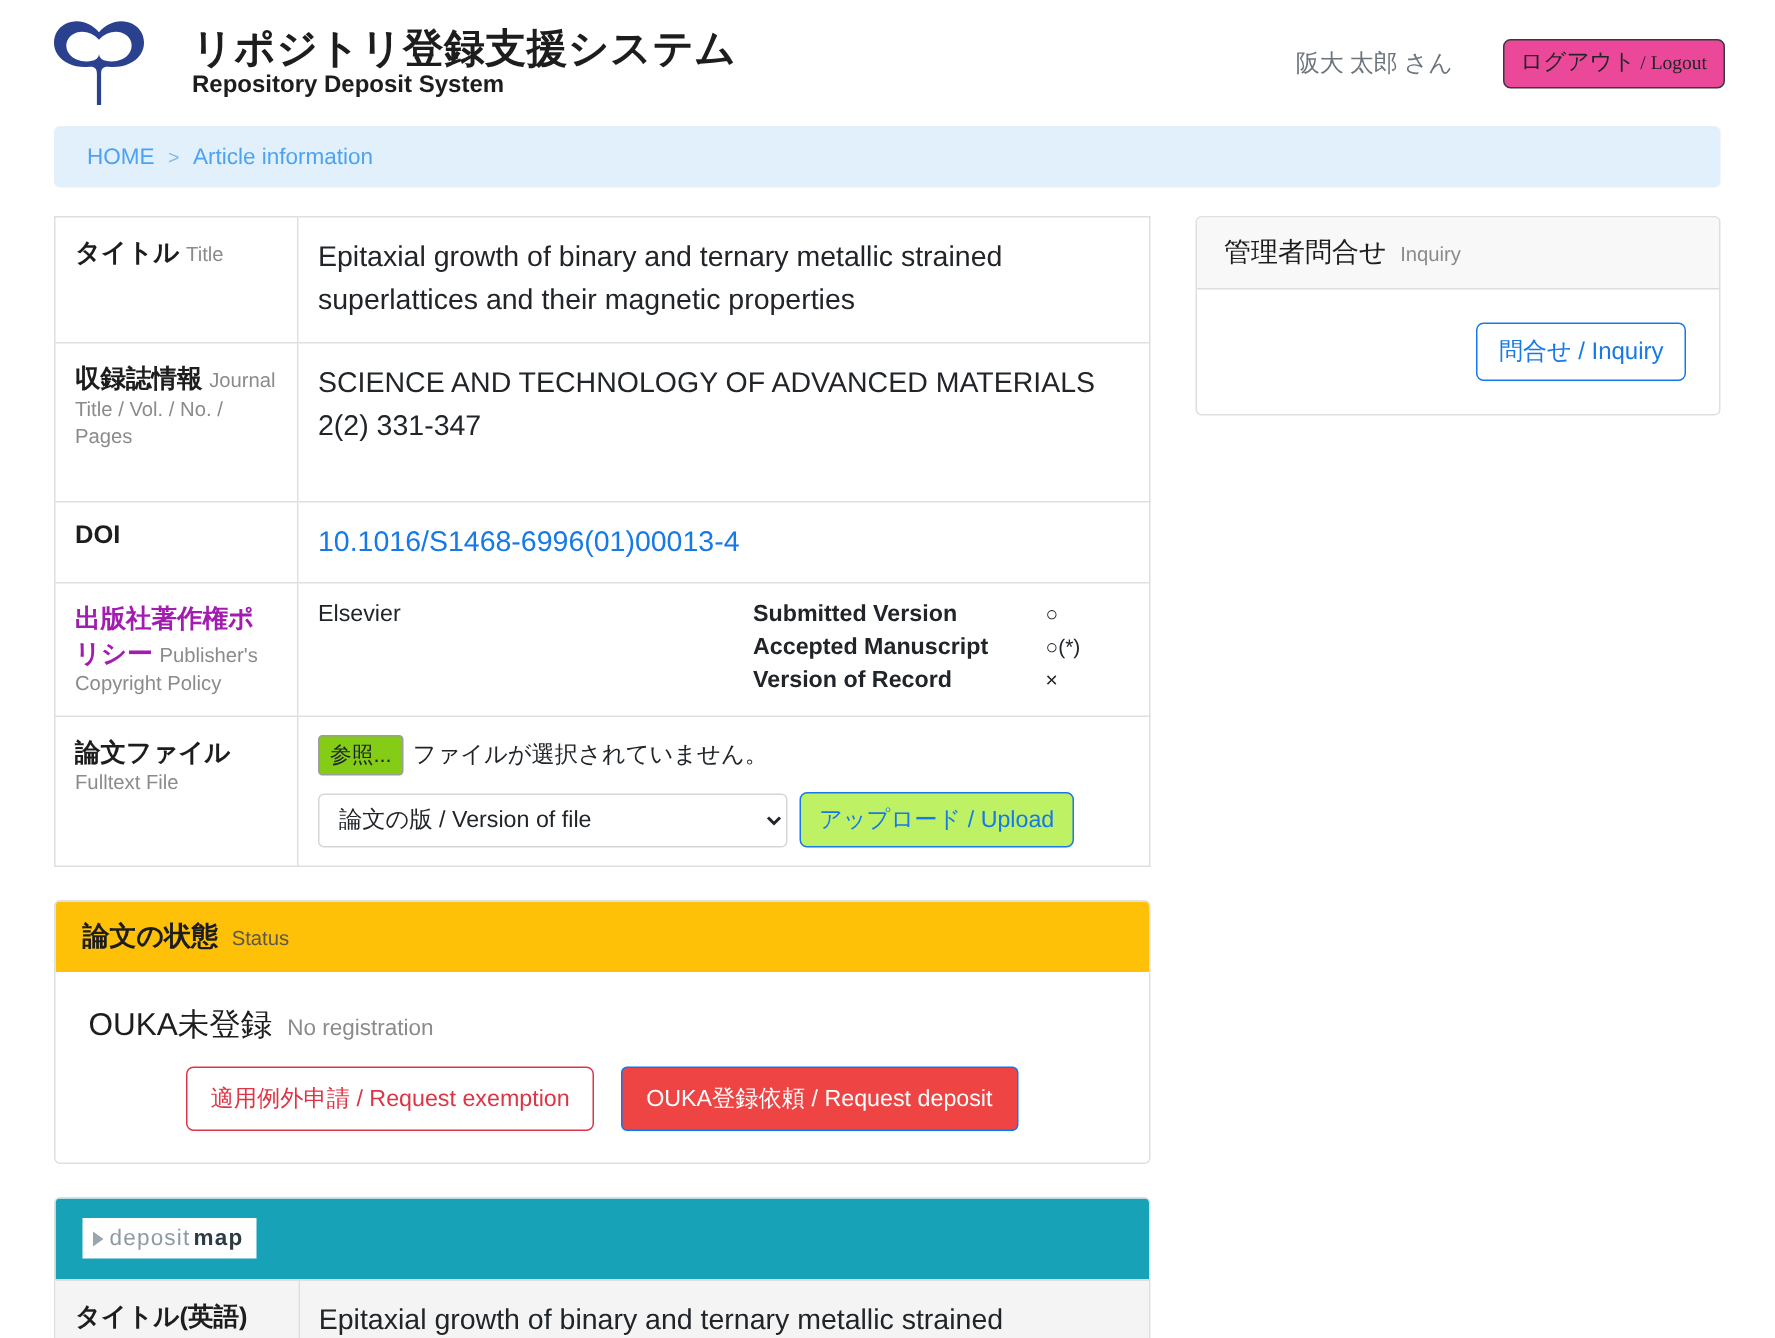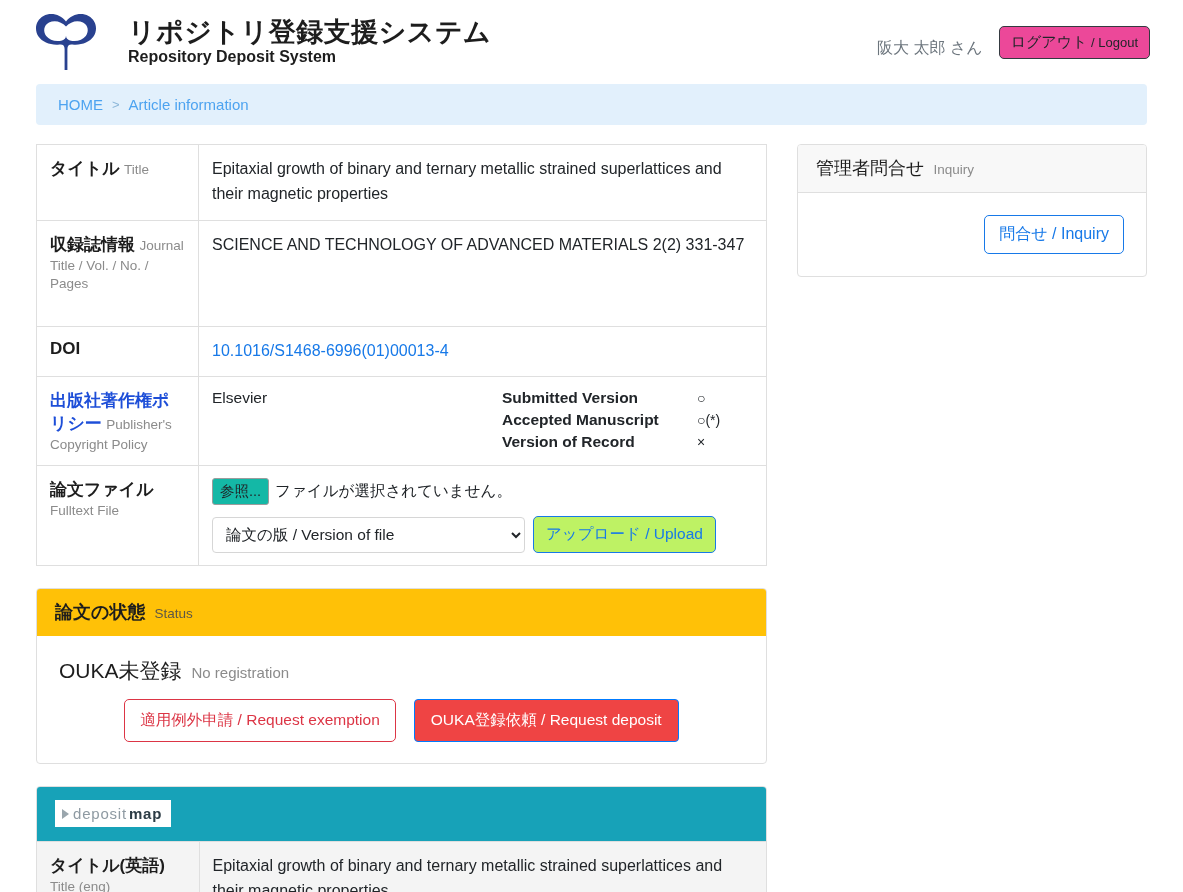--- a/index.html
+++ b/index.html
@@ -46,22 +46,23 @@
   }
   .brand-en {
     font-size: 16px;
     font-weight: 700;
     color: #1d1d1d;
     display: block;
   }
   .header-right {
     margin-left: auto;
     display: flex;
-    align-items: flex-end;
-    gap: 16px;
+    align-items: center;
+    gap: 33px;
+    font-family: Liberation Serif, serif;
   }
   .user-name {
     font-size: 16px;
     color: #6c757d;
     white-space: nowrap;
   }
   .logout-btn {
     border: 1px solid #343a40;
     border-radius: 5px;
     background: #ec4899;
@@ -115,28 +116,28 @@
     border: 1px solid #dfdfdf;
     vertical-align: top;
     padding: 12px 13px;
   }
   .info-table td.lbl { width: 162px; }
   .lbl-jp {
     font-size: 17px;
     font-weight: 700;
     color: #1d1d1d;
   }
-  .lbl-jp.link { color: #1d4ed8; font-family: Liberation Mono, monospace; }
+  .lbl-jp.link { color: #a21caf; font-family: Liberation Mono, monospace; }
   .lbl-en {
     font-size: 13.5px;
     color: #8b8b8b;
     font-weight: 400;
   }
   .val {
-    font-size: 16px;
+    font-size: 19px;
     color: #212529;
     line-height: 1.55;
   }
   .val a { color: #1779e8; text-decoration: none; cursor: pointer; }
   .row-title td { height: 76px; }
   .row-journal td { height: 106px; }
   .row-doi td { height: 50px; }
 
   
   .policy-wrap { display: flex; }
@@ -158,21 +159,21 @@
   
   .file-line1 {
     display: flex;
     align-items: center;
     gap: 6px;
     margin-bottom: 11px;
   }
   .browse-btn {
     font-family: inherit;
     font-size: 14.5px;
-    background: #14b8a6;
+    background: #84cc16;
     border: 1px solid #9c9c9c;
     border-radius: 3px;
     padding: 3px 7px;
     cursor: pointer;
     color: #212529;
   }
   .file-status { font-size: 15.5px; color: #212529; }
   .file-line2 { display: flex; gap: 8px; align-items: center; }
   .version-select {
     font-family: inherit;

